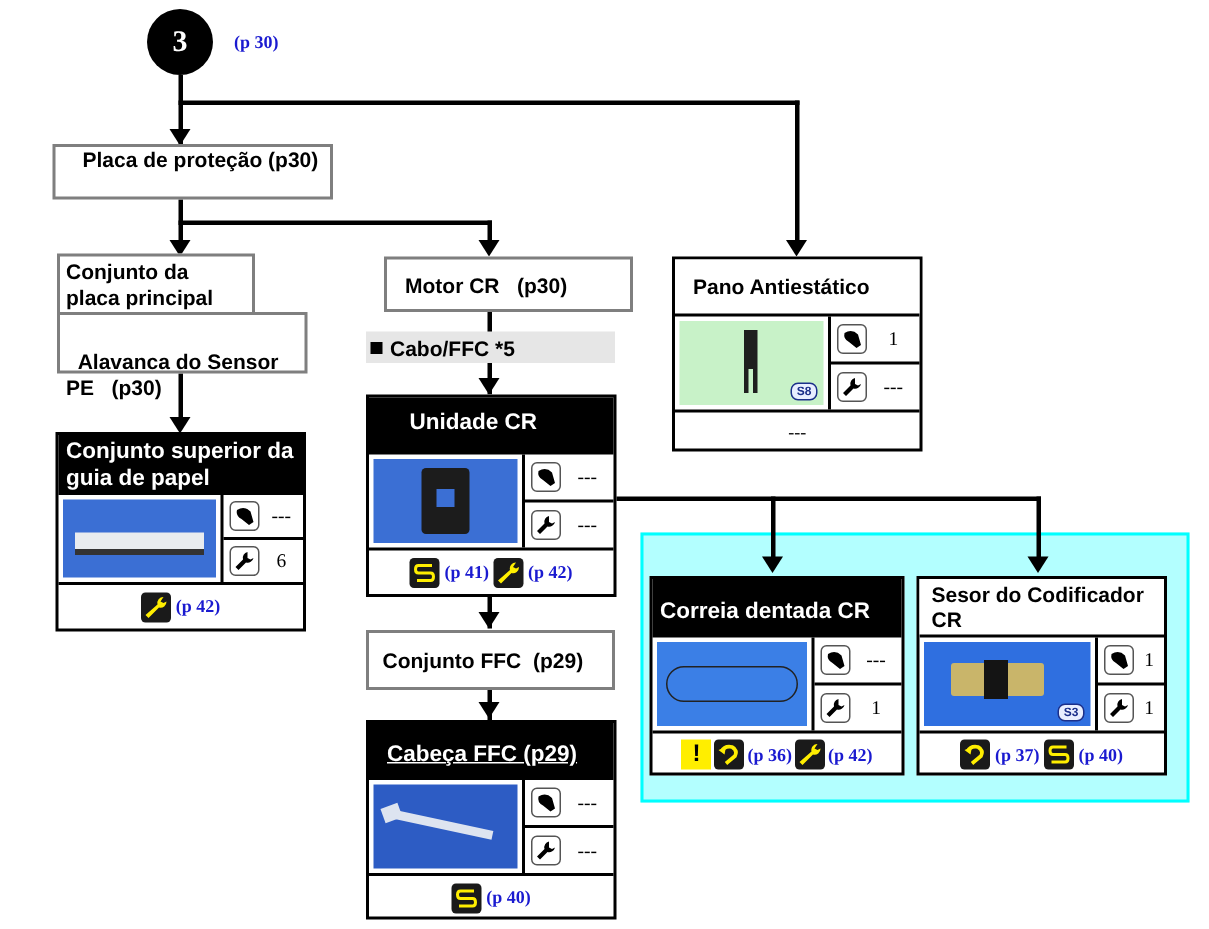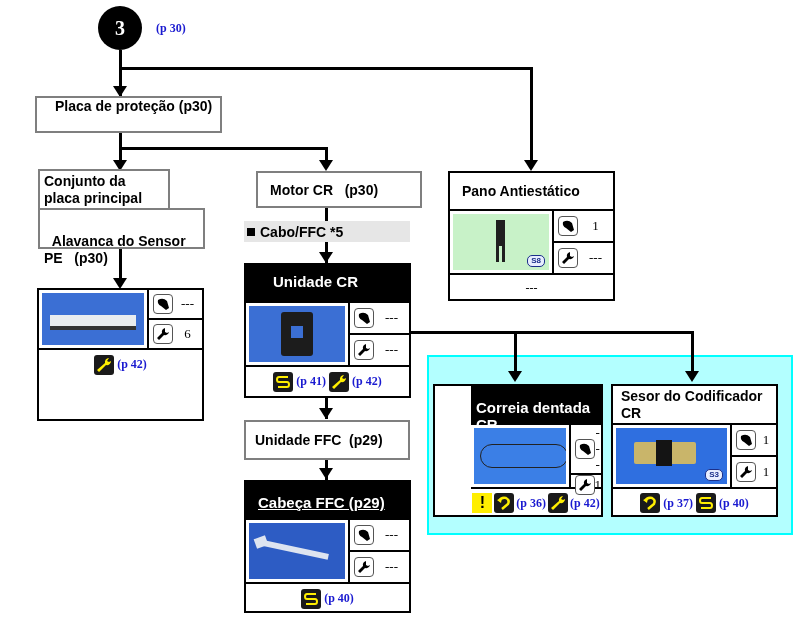--- a/index.html
+++ b/index.html
@@ -85,24 +85,27 @@
 <div class="gbox" style="left:256px;top:171px;width:166px;height:37px;display:flex;align-items:center;padding-left:12px;white-space:pre;">
   <span>Motor CR   (p30)</span>
 </div>
 
 <div class="abs" style="left:244px;top:221px;width:166px;height:21px;background:#e6e6e6;font-weight:bold;font-size:14px;display:flex;align-items:center;padding-left:3px;box-sizing:border-box;">
   <span style="display:inline-block;width:8px;height:8px;background:#000;margin-right:5px;"></span>
   <span>Cabo/FFC *5</span>
 </div>
 
 <div class="gbox" style="left:244px;top:420px;width:166px;height:40px;display:flex;align-items:center;padding-left:9px;white-space:pre;">
-  <span>Unidade FFC  (p29)</span>
+  <span>Conjunto FFC  (p29)</span>
 </div>
 
 <div class="kbox" style="left:37px;top:288px;width:167px;height:133px;">
+  <div class="khead" style="height:40px;padding:2px 5px;line-height:18px;font-size:15px;">
+    <span>Conjunto superior da guia de papel</span>
+  </div>
   <div class="midrow" style="height:58px;">
     <div class="photo" style="width:102px;background:#3b6fd4;">
       <div style="position:absolute;left:8px;top:22px;width:86px;height:12px;background:#e9ecef;"></div>
       <div style="position:absolute;left:8px;top:33px;width:86px;height:4px;background:#333;"></div>
     </div>
     <div class="counts">
       <div class="crow">
           <span class="ico">
             <svg width="14" height="14" viewBox="0 0 14 14">
               <path d="M2 3 Q7 0 11 4 L13 11 L10 13 L5 9 Q1 7 2 3Z" fill="#000"></path>
@@ -239,21 +242,21 @@
           </span>
           <span class="cval">---</span>
         </div>
     </div>
   </div>
   <div class="foot" style="height:26px;color:#000;font-weight:normal;">
     <span>---</span>
   </div>
 </div>
 
-<div class="kbox" style="left:433px;top:384px;width:170px;height:133px;padding-left:36px;">
+<div class="kbox" style="left:433px;top:384px;width:170px;height:133px;">
   <div class="khead" style="height:39px;padding:13px 0 0 5px;font-size:15px;">
     <span>Correia dentada CR</span>
   </div>
   <div class="midrow" style="height:62px;">
     <div class="photo" style="width:100px;background:#3b7fe6;">
       <div style="position:absolute;left:6px;top:16px;width:86px;height:22px;border:1.5px solid #222;border-radius:12px;"></div>
     </div>
     <div class="counts">
       <div class="crow">
           <span class="ico">

